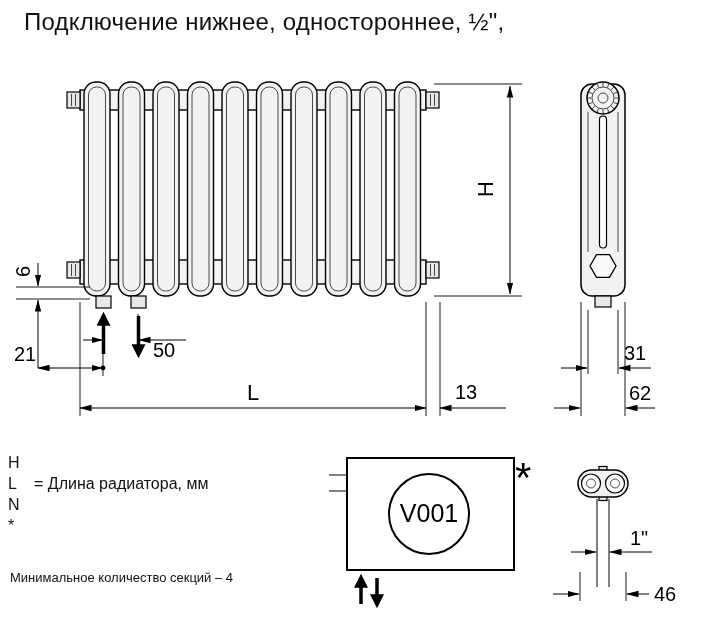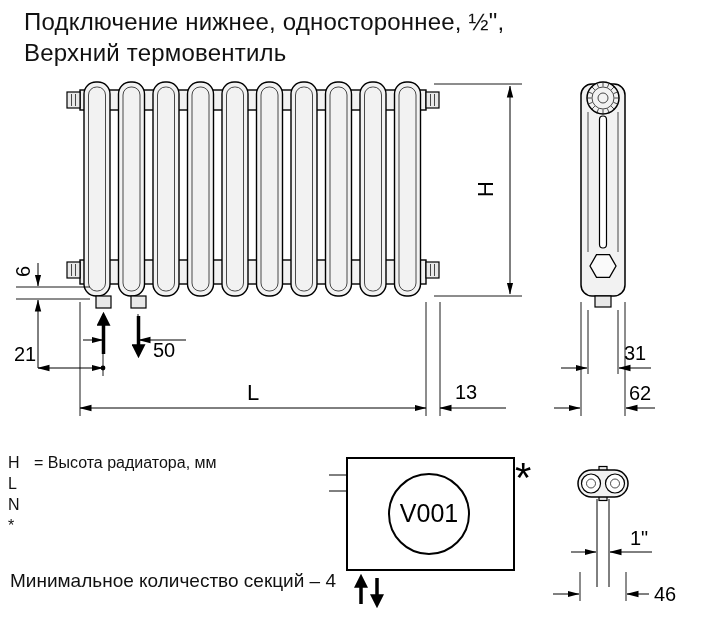--- a/index.html
+++ b/index.html
@@ -2,21 +2,21 @@
 <html><head>
 <meta charset="utf-8">
 <style>
   html,body{margin:0;padding:0;background:#fff}
   body{width:708px;height:640px;position:relative;font-family:"Liberation Sans",sans-serif;color:#111}
   .canvas{position:absolute;left:0;top:0;width:708px;height:640px;overflow:hidden}
   .title{position:absolute;left:24px;top:6px;font-size:24px;line-height:31px;letter-spacing:.2px;color:#111}
   .legend{position:absolute;left:8px;top:452px;font-size:16px;color:#111}
   .legend .row{display:flex;height:21px;align-items:center}
   .legend .sym{width:26px;display:inline-block}
-  .note{position:absolute;left:10px;top:570px;font-size:19px;color:#111}
+  .note{position:absolute;left:10px;top:570px;font-size:13px;color:#111}
   svg{position:absolute;left:0;top:0}
   svg text{font-family:"Liberation Sans",sans-serif;fill:#000}
   .dim{stroke:#000;stroke-width:1;fill:none}
   .ext{stroke:#000;stroke-width:.9;fill:none}
   .thin{stroke:#000;stroke-width:.7;fill:none}
   .thick{stroke:#000;stroke-width:3.5;fill:none}
   .band{fill:#f2f2f2;stroke:#000;stroke-width:1.4}
   .tube{fill:#f2f2f2;stroke:#000;stroke-width:1.4}
   .tube-inner{fill:none;stroke:#000;stroke-width:.7}
   .stub{fill:#e8e8e8;stroke:#000;stroke-width:1.2}
@@ -25,21 +25,20 @@
   .white{fill:#fff;stroke:#000;stroke-width:1.2}
   .box{fill:#fff;stroke:#000;stroke-width:2}
 </style>
 </head>
 <body>
 
 <div class="canvas">
 
   <div class="title">
     <div>Подключение нижнее, одностороннее, ½",</div>
-    <div>Верхний термовентиль</div>
   </div>
 
   <svg width="708" height="640" viewBox="0 0 708 640">
     <defs>
       <marker id="arr" viewBox="0 0 12 8" refX="11.5" refY="4" markerWidth="12" markerHeight="8" orient="auto-start-reverse">
         <path d="M0,0.8 L12,4 L0,7.2 z" fill="#000"></path>
       </marker>
       <marker id="flowarr" viewBox="0 0 10 10" refX="7" refY="5" markerWidth="4" markerHeight="4" orient="auto">
         <path d="M0,0 L10,5 L0,10 z" fill="#000"></path>
       </marker>
@@ -213,24 +212,24 @@
       <line class="ext" x1="626" y1="572" x2="626" y2="601"></line>
       <line class="dim" x1="553" y1="594" x2="579" y2="594" marker-end="url(#arr)"></line>
       <line class="dim" x1="649" y1="594" x2="627" y2="594" marker-end="url(#arr)"></line>
       <text x="654" y="601" font-size="20">46</text>
     </g>
   </svg>
 
   <div class="legend">
     <div class="row">
       <span class="sym">H</span>
-      <span>= Высота радиатора, мм</span>
     </div>
     <div class="row">
       <span class="sym">L</span>
+      <span>= Длина радиатора, мм</span>
     </div>
     <div class="row">
       <span class="sym">N</span>
     </div>
     <div class="row">
       <span class="sym">*</span>
     </div>
   </div>
 
   <div class="note">Минимальное количество секций – 4</div>

